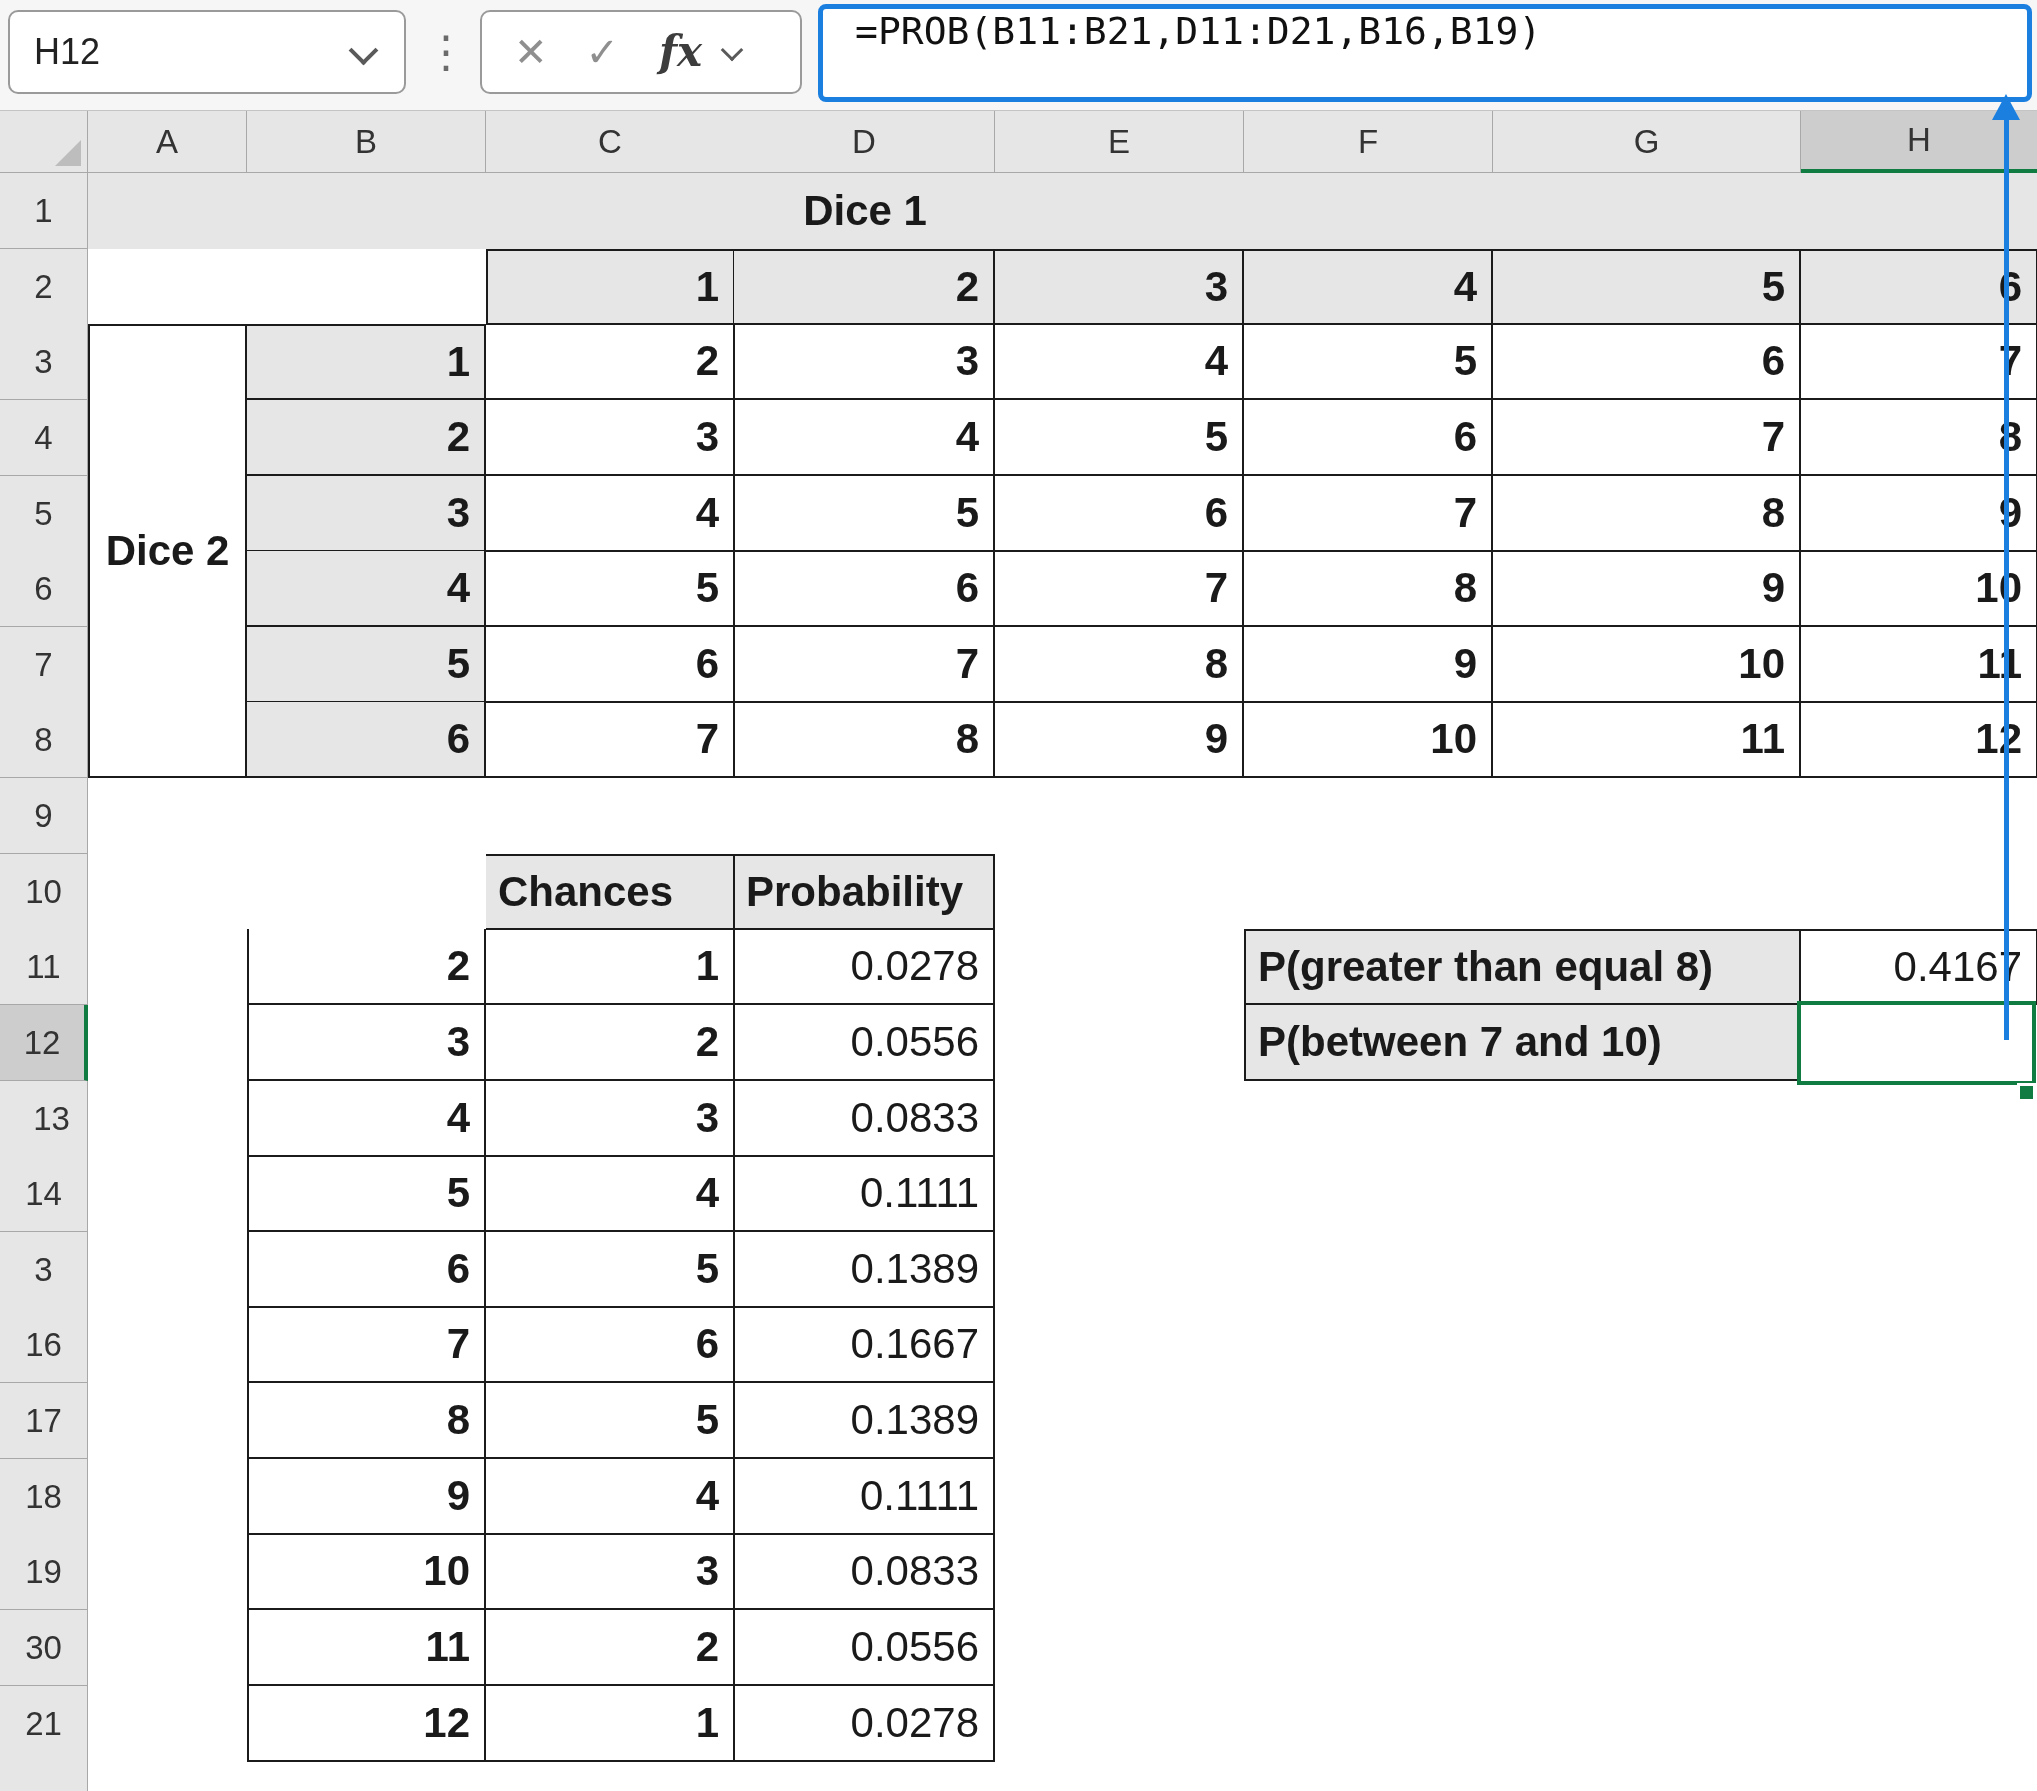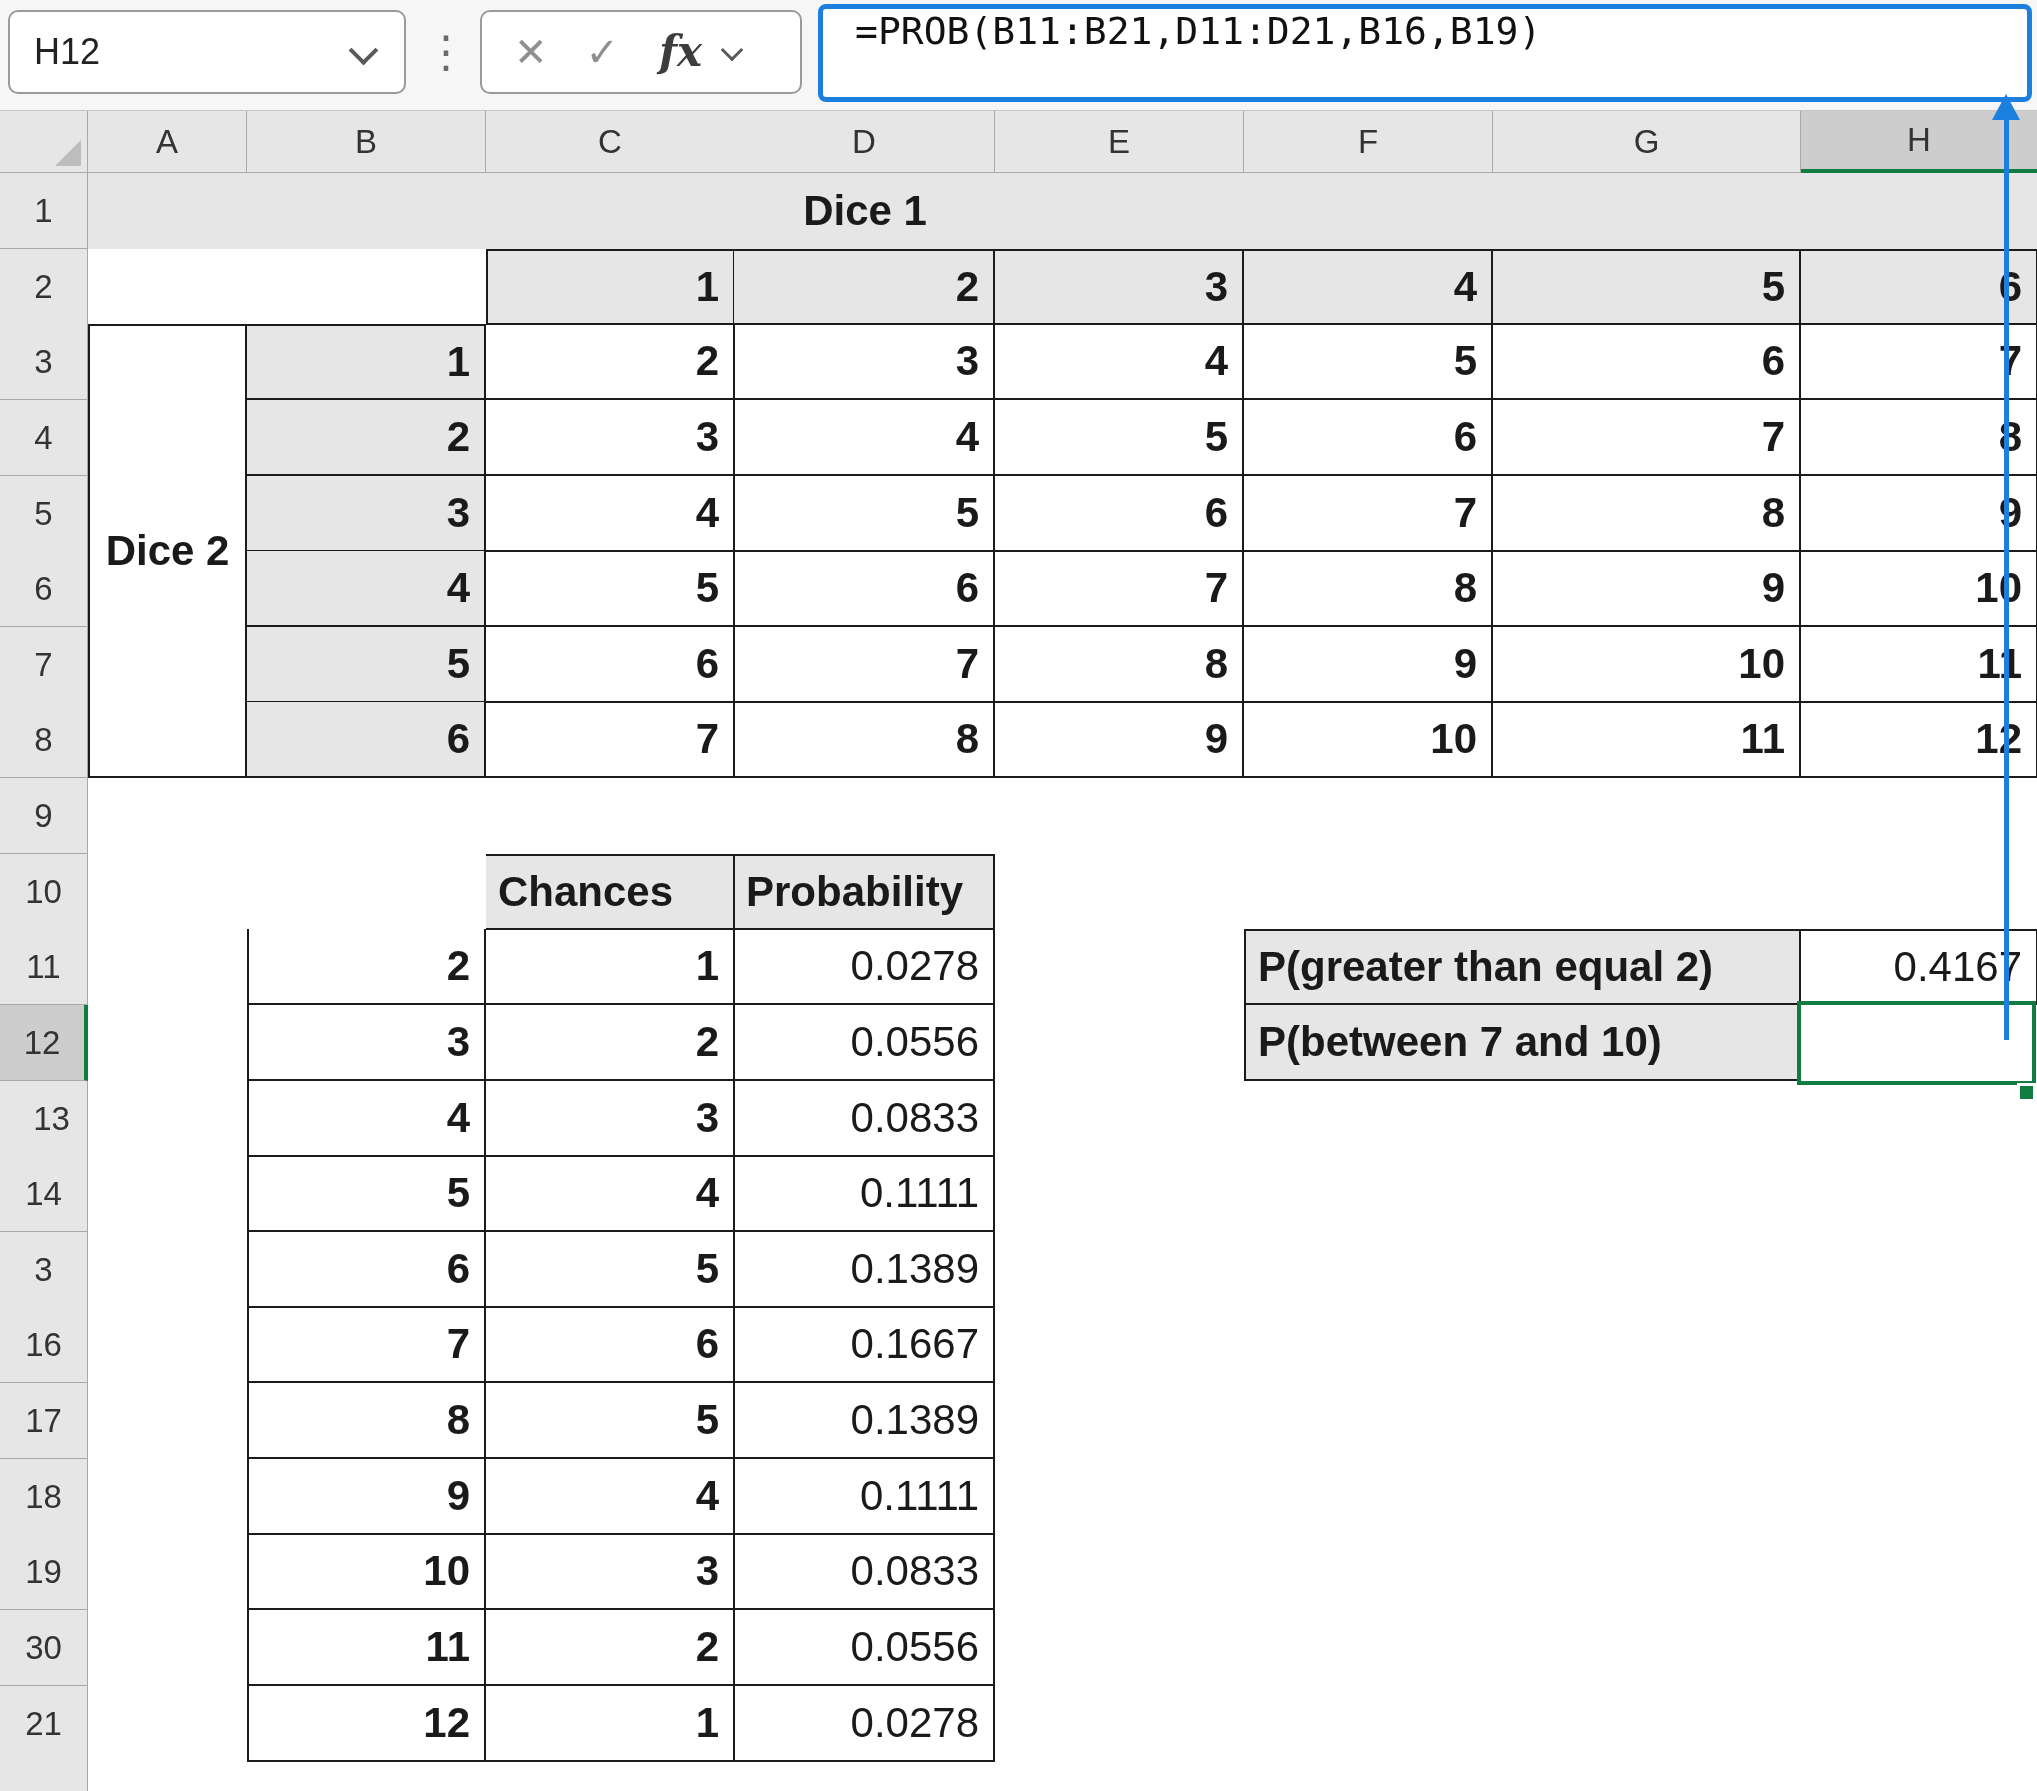--- a/index.html
+++ b/index.html
@@ -209,19 +209,19 @@
       <div class="cell num br bb" style="left: 734px; top: 1459px; width: 261px; height: 76px;">0.1111</div>
       <div class="cell num b600 br bb bl" style="left: 247px; top: 1534px; width: 239px; height: 76px;">10</div>
       <div class="cell num b600 br bb" style="left: 486px; top: 1534px; width: 249px; height: 76px;">3</div>
       <div class="cell num br bb" style="left: 734px; top: 1534px; width: 261px; height: 76px;">0.0833</div>
       <div class="cell num b600 br bb bl" style="left: 247px; top: 1610px; width: 239px; height: 76px;">11</div>
       <div class="cell num b600 br bb" style="left: 486px; top: 1610px; width: 249px; height: 76px;">2</div>
       <div class="cell num br bb" style="left: 734px; top: 1610px; width: 261px; height: 76px;">0.0556</div>
       <div class="cell num b600 br bb bl" style="left: 247px; top: 1686px; width: 239px; height: 76px;">12</div>
       <div class="cell num b600 br bb" style="left: 486px; top: 1686px; width: 249px; height: 76px;">1</div>
       <div class="cell num br bb" style="left: 734px; top: 1686px; width: 261px; height: 76px;">0.0278</div>
-      <div class="cell left b700 gray bt bl br bb" style="left: 1244px; top: 929px; width: 557px; height: 76px;">P(greater than equal 2)</div>
+      <div class="cell left b700 gray bt bl br bb" style="left: 1244px; top: 929px; width: 557px; height: 76px;">P(greater than equal 8)</div>
       <div class="cell num bt br bb" style="left: 1801px; top: 929px; width: 237px; height: 76px;">0.4167</div>
       <div class="cell left b700 gray bl br bb" style="left: 1244px; top: 1005px; width: 557px; height: 76px;">P(between 7 and 10)</div>
     </div>
 
 </div>
 
 
 </body></html>

